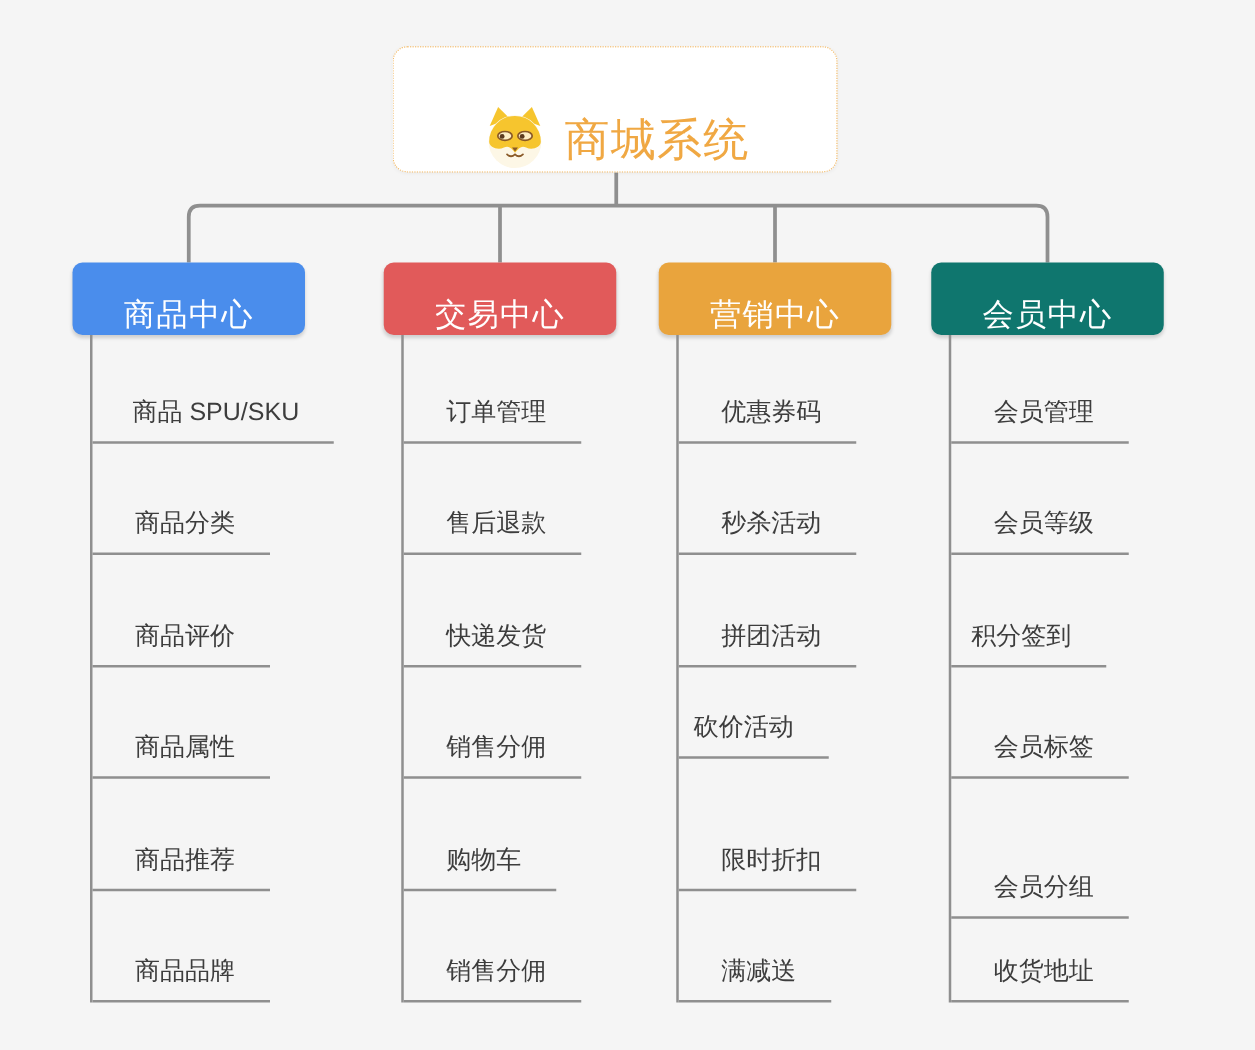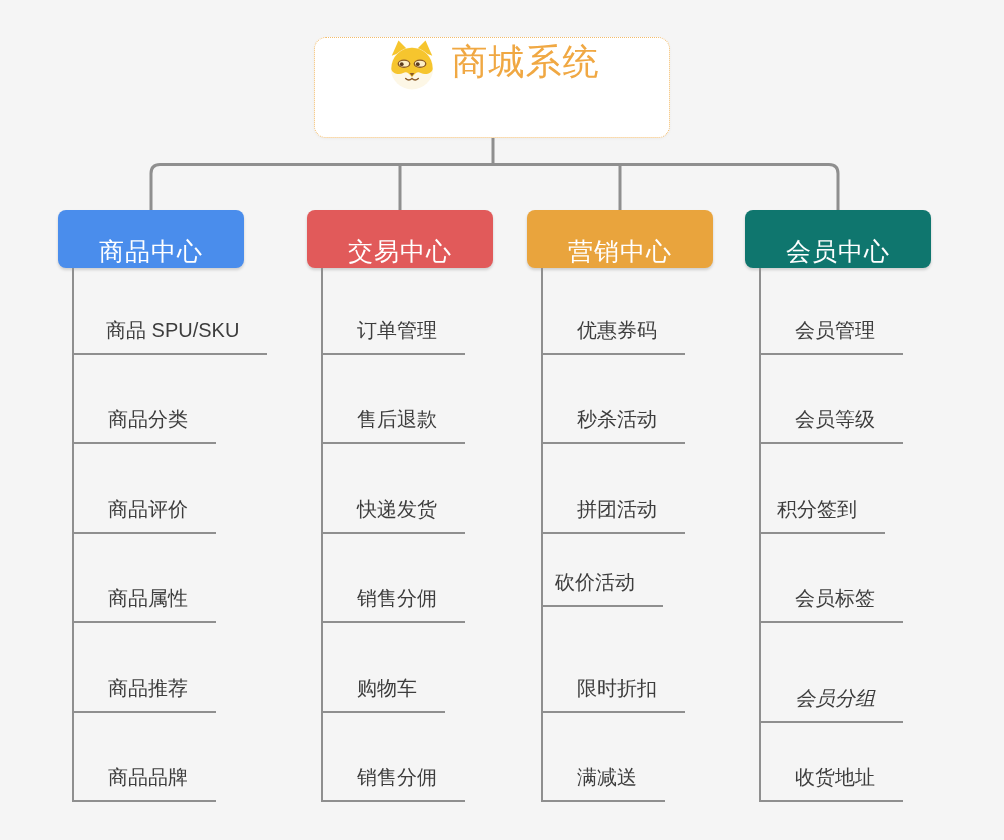--- a/index.html
+++ b/index.html
@@ -17,21 +17,21 @@
     pointer-events:none;
   }
   .root-node{
     position:absolute;
     left:314px;top:37px;
     width:356px;height:101px;
     box-sizing:border-box;
     background:#ffffff;
     border:1px dotted var(--root-border,#f4bc6a);
     border-radius:12px;
-    display:flex;align-items:flex-start;justify-content:center;
+    display:flex;align-items:flex-end;justify-content:center;
     gap:13px;
     box-shadow:0 1px 3px rgba(0,0,0,0.04);
   }
   .root-title{
     font-size:36px;
     color:var(--root-title,#f0a843);
     letter-spacing:1px;
     white-space:nowrap;
   }
   .dog{display:inline-flex;width:54px;height:54px;}
@@ -140,19 +140,19 @@
 
     <div class="branch">
       <div class="branch-box" style="left: 745px; top: 210px; width: 186px; background: #0f766e;">
         <span class="branch-label">会员中心</span>
       </div>
       <div class="children" style="left: 759px; top: 268px; height: 534px;">
           <div class="child-item" style="top: 47px;">会员管理</div>
           <div class="child-item" style="top: 136.4px;">会员等级</div>
           <div class="child-item" style="top: 225.8px; padding-left: 16px;">积分签到</div>
           <div class="child-item" style="top: 315.2px;">会员标签</div>
-          <div class="child-item" style="top: 415px; font-style: italic;">会员分组</div>
+          <div class="child-item" style="top: 427px;">会员分组</div>
           <div class="child-item" style="top: 494px;">收货地址</div>
         </div>
     </div>
   </div>
 
 </div>
 
 </body></html>

